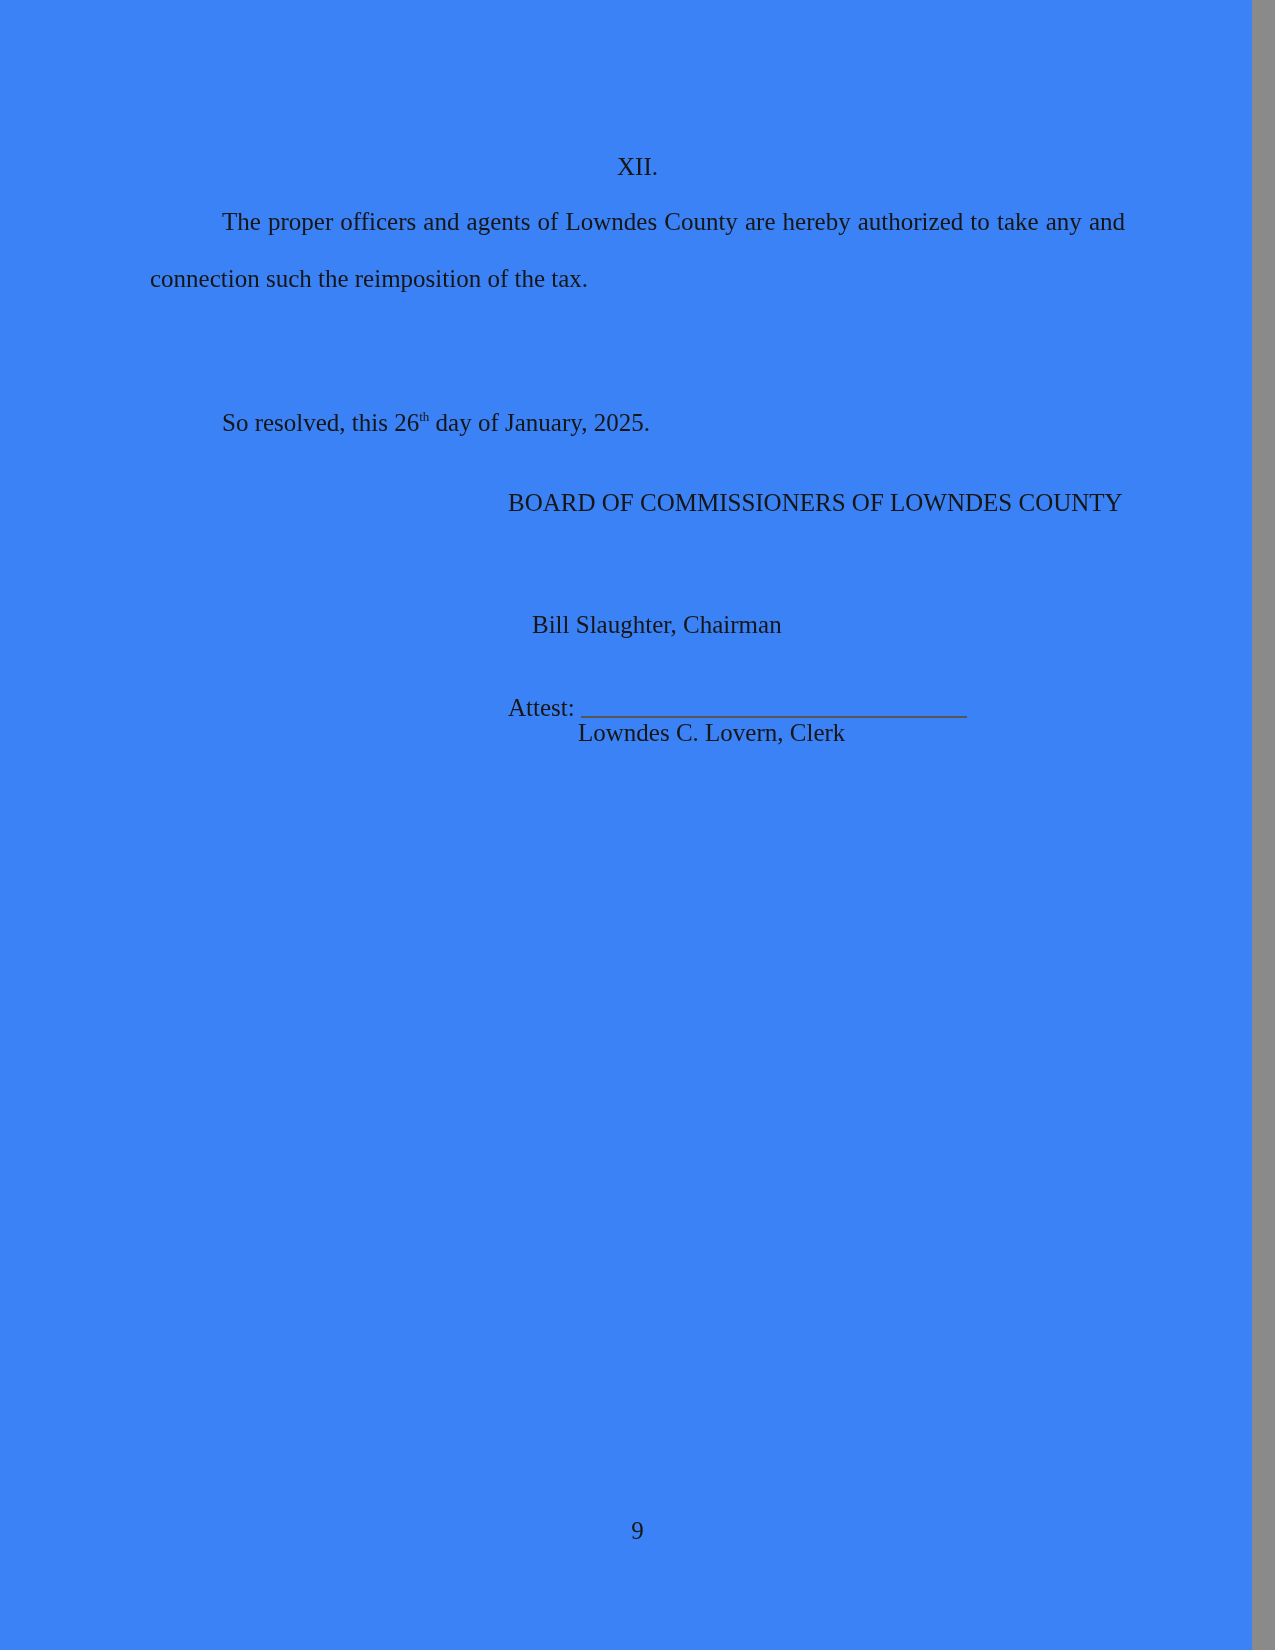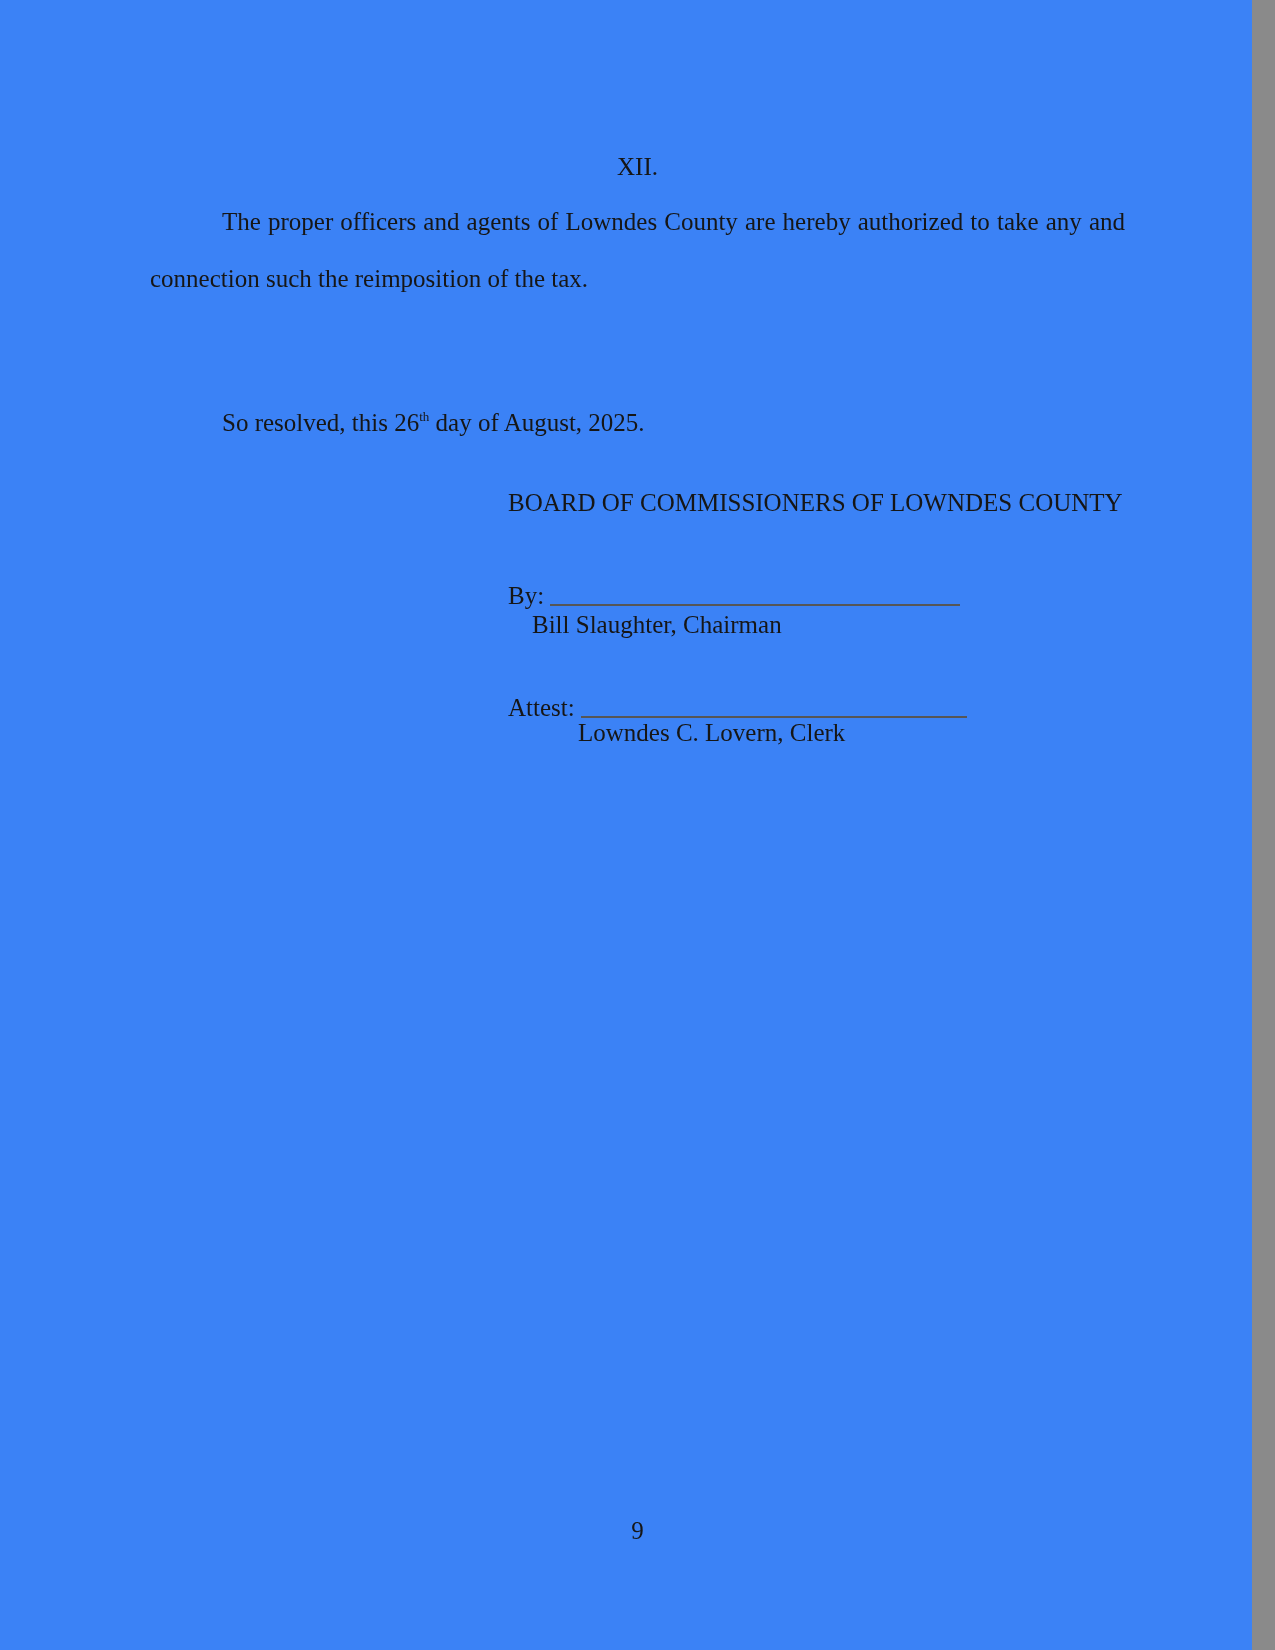--- a/index.html
+++ b/index.html
@@ -91,28 +91,25 @@
 <div class="page">
 
   <div class="section-heading">XII.</div>
 
   <div class="paragraph">
     <div class="para-line first justify-last">The proper officers and agents of Lowndes County are hereby authorized to take any and</div>
     <div class="para-line">connection such the reimposition of the tax.</div>
   </div>
 
   <div class="resolution-line">
-    <span>So resolved, this 26</span><sup class="ordinal">th</sup><span> day of August, 2025.</span>
+    <span>So resolved, this 26</span><sup class="ordinal">th</sup><span> day of January, 2025.</span>
   </div>
 
   <div class="org-title">BOARD OF COMMISSIONERS OF LOWNDES COUNTY</div>
 
-  <div class="sig-line by-line">
-    <span>By: </span><span class="uline by"></span>
-  </div>
 
   <div class="sig-line by-name">Bill Slaughter, Chairman</div>
 
   <div class="sig-line attest-line">
     <span>Attest: </span><span class="uline attest"></span>
   </div>
 
   <div class="sig-line attest-name">Lowndes C. Lovern, Clerk</div>
 
   <div class="page-number">9</div>

